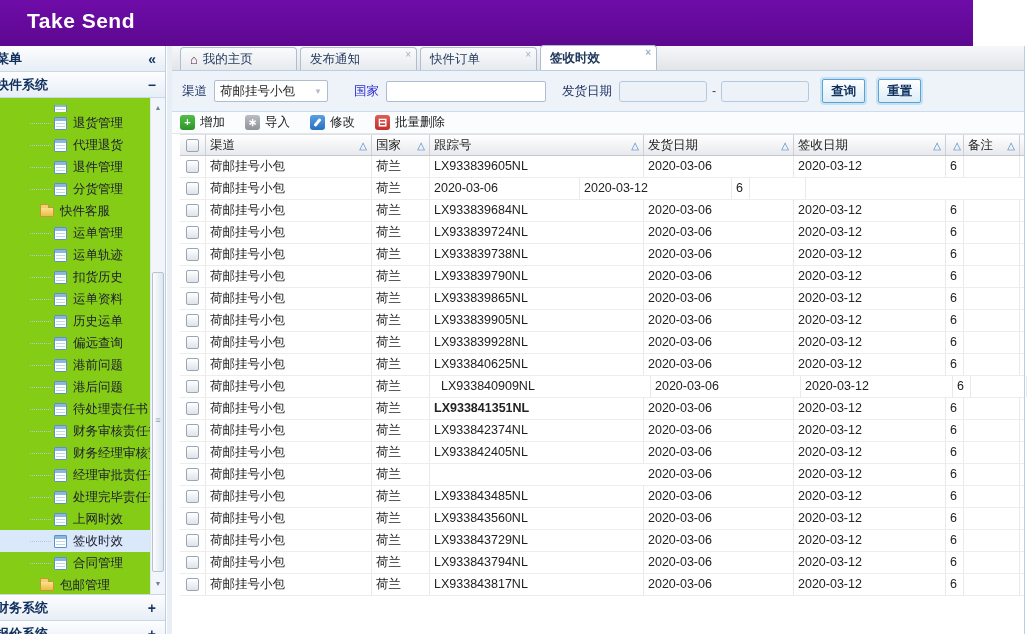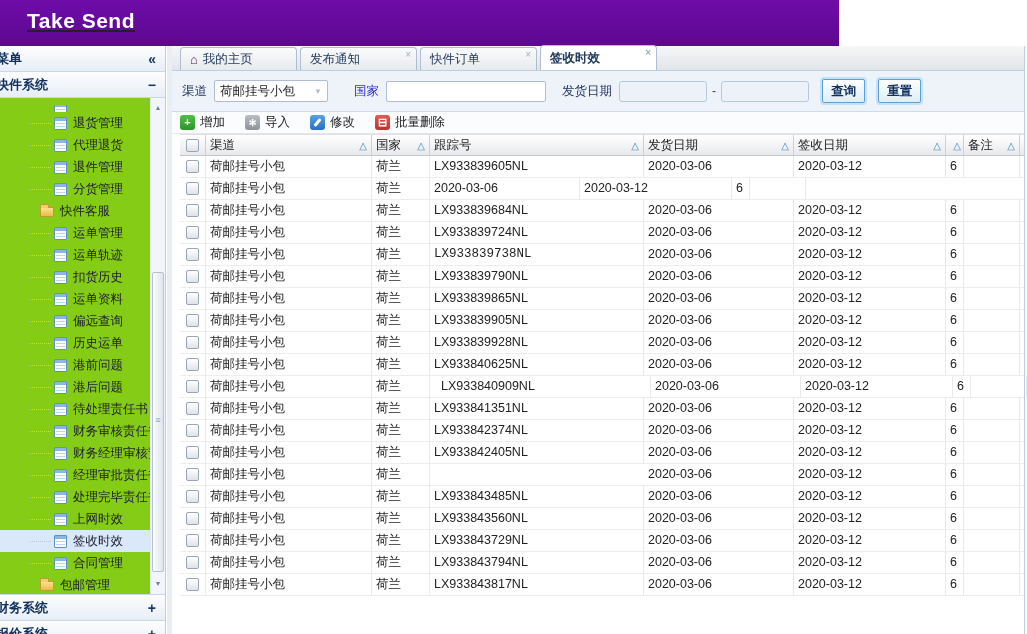--- a/index.html
+++ b/index.html
@@ -1,22 +1,22 @@
 <!DOCTYPE html>
 <html><head>
 <meta charset="utf-8">
 <style>
   * { margin:0; padding:0; box-sizing:border-box; }
   html,body { width:1027px; height:634px; overflow:hidden; background:#fff;
     font-family:"Liberation Sans", sans-serif; }
   body { position:relative; font-size:12.5px; color:#222; }
 
   
-  .app-header { position:absolute; left:0; top:0; width:839px; height:46px;
-    background:linear-gradient(#6e0ca8,#5d0890);text-decoration:underline; }
+  .app-header { position:absolute; left:0; top:0; width:973px; height:46px;
+    background:linear-gradient(#6e0ca8,#5d0890); }
   .app-title { color:#fff; font-size:21px; font-weight:bold; padding:9px 0 0 27px;
     letter-spacing:.5px; }
 
   
   .sidebar { position:absolute; left:0; top:46px; width:166px; height:600px;
     background:#fff; border-right:1px solid #b9cfe4; display:flex; flex-direction:column; }
   .side-bar-row { height:26px; flex:0 0 26px; background:linear-gradient(#fdfdfe,#e7eef6);
     border-bottom:1px solid #c9d7e6; display:flex; align-items:center; position:relative;
     color:#10305e; font-weight:bold; font-size:13px; }
   .side-bar-row .bar-label { margin-left:-4px; white-space:nowrap; }
@@ -179,25 +179,25 @@
         <div class="tree-item leaf">
     <span class="table-icon"></span>
     <span class="lbl">扣货历史</span>
   </div>
         <div class="tree-item leaf">
     <span class="table-icon"></span>
     <span class="lbl">运单资料</span>
   </div>
         <div class="tree-item leaf">
     <span class="table-icon"></span>
+    <span class="lbl">历史运单</span>
+  </div>
+        <div class="tree-item leaf">
+    <span class="table-icon"></span>
     <span class="lbl">偏远查询</span>
-  </div>
-        <div class="tree-item leaf">
-    <span class="table-icon"></span>
-    <span class="lbl">历史运单</span>
   </div>
         <div class="tree-item leaf">
     <span class="table-icon"></span>
     <span class="lbl">港前问题</span>
   </div>
         <div class="tree-item leaf">
     <span class="table-icon"></span>
     <span class="lbl">港后问题</span>
   </div>
         <div class="tree-item leaf">
@@ -399,21 +399,21 @@
           <div class="cell" style="width: 152px; flex: 0 0 152px;">2020-03-12</div>
           <div class="cell" style="width: 18px; flex: 0 0 18px;">6</div>
           <div class="cell" style="width: 56px; flex: 0 0 56px;"></div>
         </div>
         <div class="grid-row">
     <div class="cb-cell">
       <span class="checkbox"></span>
     </div>
   <div class="cell" style="width: 166px; flex: 0 0 166px;">荷邮挂号小包</div>
           <div class="cell" style="width: 58px; flex: 0 0 58px;">荷兰</div>
-          <div class="cell" style="width: 214px; flex: 0 0 214px; font-family: Liberation Mono, monospace;">LX933839738NL</div>
+          <div class="cell" style="width: 214px; flex: 0 0 214px;">LX933839738NL</div>
           <div class="cell" style="width: 150px; flex: 0 0 150px;">2020-03-06</div>
           <div class="cell" style="width: 152px; flex: 0 0 152px;">2020-03-12</div>
           <div class="cell" style="width: 18px; flex: 0 0 18px;">6</div>
           <div class="cell" style="width: 56px; flex: 0 0 56px;"></div>
         </div>
         <div class="grid-row">
     <div class="cb-cell">
       <span class="checkbox"></span>
     </div>
   <div class="cell" style="width: 166px; flex: 0 0 166px;">荷邮挂号小包</div>
@@ -483,21 +483,21 @@
           <div class="cell" style="width: 152px; flex: 0 0 152px;">2020-03-12</div>
           <div class="cell" style="width: 18px; flex: 0 0 18px;">6</div>
           <div class="cell" style="width: 56px; flex: 0 0 56px;"></div>
         </div>
         <div class="grid-row">
     <div class="cb-cell">
       <span class="checkbox"></span>
     </div>
   <div class="cell" style="width: 166px; flex: 0 0 166px;">荷邮挂号小包</div>
           <div class="cell" style="width: 58px; flex: 0 0 58px;">荷兰</div>
-          <div class="cell" style="width: 214px; flex: 0 0 214px;">LX933841351NL</div>
+          <div class="cell" style="width: 214px; flex: 0 0 214px; font-weight: bold;">LX933841351NL</div>
           <div class="cell" style="width: 150px; flex: 0 0 150px;">2020-03-06</div>
           <div class="cell" style="width: 152px; flex: 0 0 152px;">2020-03-12</div>
           <div class="cell" style="width: 18px; flex: 0 0 18px;">6</div>
           <div class="cell" style="width: 56px; flex: 0 0 56px;"></div>
         </div>
         <div class="grid-row">
     <div class="cb-cell">
       <span class="checkbox"></span>
     </div>
   <div class="cell" style="width: 166px; flex: 0 0 166px;">荷邮挂号小包</div>

